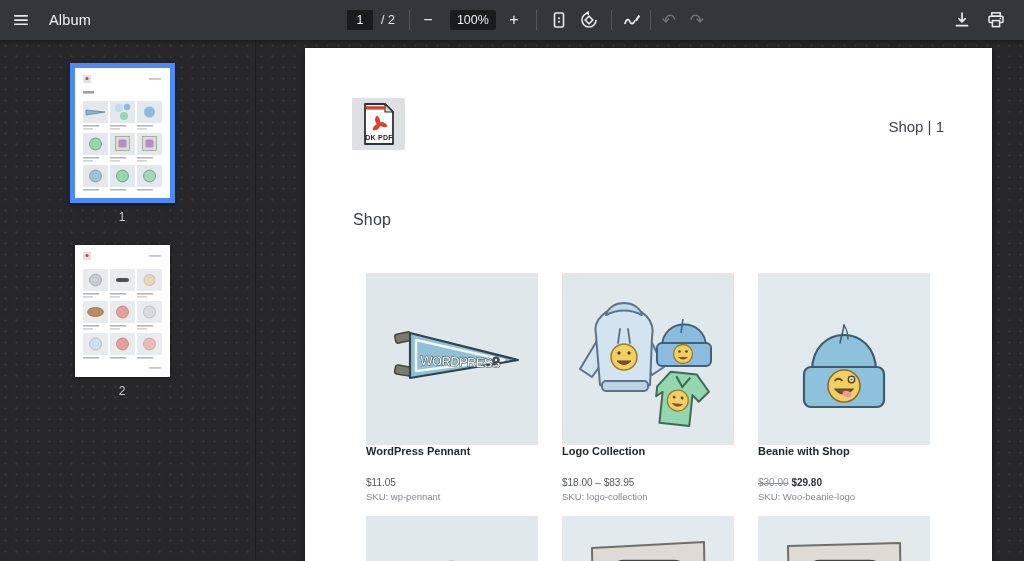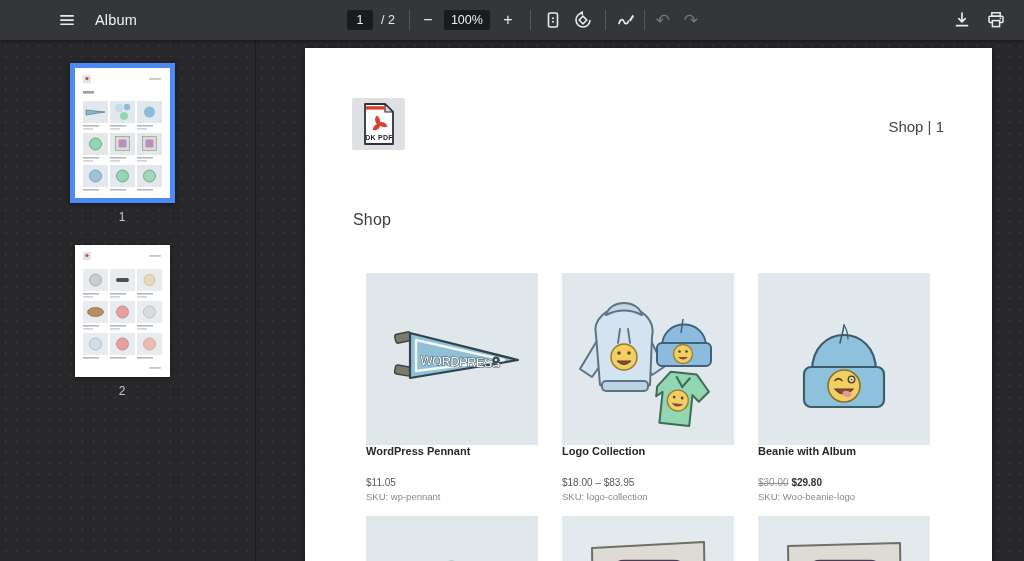--- a/index.html
+++ b/index.html
@@ -3,35 +3,35 @@
 <meta charset="utf-8">
 <style>
   * { margin:0; padding:0; box-sizing:border-box; }
   html,body { width:1024px; height:561px; overflow:hidden; background:#1e1e20;
               font-family:"Liberation Sans", sans-serif; }
   .app { position:relative; width:1024px; height:561px; }
 
   
   .toolbar { position:absolute; left:0; top:0; width:1024px; height:40px;
              background:#35363a; box-shadow:0 1px 4px rgba(0,0,0,.45); z-index:10; }
-  .tb-left { position:absolute; left:0; top:0; height:40px; display:flex; align-items:center;padding-left:46px; }
+  .tb-left { position:absolute; left:0; top:0; height:40px; display:flex; align-items:center; }
   .tb-btn { width:28px; height:28px; display:flex; align-items:center; justify-content:center;
             border:none; background:transparent; border-radius:50%; cursor:pointer; padding:0; }
   .tb-btn svg { display:block; }
   .hamburger-btn { margin-left:7px; }
   .doc-title { color:#f2f3f5; font-size:14.5px; font-weight:500; margin-left:14px; letter-spacing:.2px; }
   .tb-center { position:absolute; left:340px; top:0; height:40px; display:flex; align-items:center; }
   .page-num { width:26px; height:20px; margin-left:7px; background:#1a1b1d; border:none;
               border-radius:2px; color:#f0f1f3; text-align:center; font-size:12.5px;
               font-family:"Liberation Sans", sans-serif; }
   .page-total { color:#e9eaed; font-size:12.5px; margin-left:8px; }
   .tb-sep { width:1px; height:20px; background:#56575b; }
   .s1 { margin-left:14px; } .s2 { margin-left:8px; } .s3 { margin-left:8px; } .s4 { margin-left:4px; }
   .zoom-out-btn { margin-left:4px; color:#e9eaed; font-size:16px; }
-  .zoom-box { width:46px; height:20px; margin-left:2px; background:#1a1b1d; border-radius:2px;
+  .zoom-box { width:46px; height:20px; margin-left:8px; background:#1a1b1d; border-radius:2px;
               color:#f0f1f3; font-size:12.5px; display:flex; align-items:center; justify-content:center; }
   .zoom-in-btn { margin-left:4px; color:#e9eaed; font-size:16px; }
   .fit-btn { margin-left:8px; } .rotate-btn { margin-left:2px; }
   .ink-btn { margin-left:6px; }
   .undo-btn { margin-left:4px; } 
   .undo-btn, .redo-btn { color:#74767b; font-size:17px; }
   .tb-right { position:absolute; right:14px; top:0; height:40px; display:flex; align-items:center; gap:6px; }
 
   
   .dotbg { background-color:#28282a;
@@ -338,21 +338,21 @@
               <path d="M86,52 C89,57 90,61 90,66" fill="none" stroke="#3c5d6e" stroke-width="1.3" stroke-linecap="round"></path>
               <rect x="46" y="94" width="80" height="40" rx="7" fill="#8ec2dc" stroke="#3c5d6e" stroke-width="2.2"></rect>
               <circle cx="86" cy="113" r="16" fill="#f2cf63" stroke="#8a6f2a" stroke-width="1.6"></circle>
               <path d="M77,107.5 q3.5,-3.5 7,0" fill="none" stroke="#5a4418" stroke-width="1.7" stroke-linecap="round"></path>
               <circle cx="93.5" cy="106.5" r="3.2" fill="#ffffff" stroke="#5a4418" stroke-width="1.5"></circle>
               <circle cx="93.5" cy="106.5" r="1.1" fill="#5a4418"></circle>
               <path d="M77,116 Q86,126 95,116 Z" fill="#8a4a3f" stroke="#5a4418" stroke-width="1.2"></path>
               <ellipse cx="89" cy="121" rx="4.5" ry="3" fill="#e59a96" transform="rotate(15 89 121)"></ellipse>
             </svg>
           </div>
-          <div class="p-name">Beanie with Album</div>
+          <div class="p-name">Beanie with Shop</div>
           <div class="p-price">
             <del>$30.00</del>
             <ins>$29.80</ins>
           </div>
           <div class="p-sku">SKU: Woo-beanie-logo</div>
         </div>
 
         <div class="card">
           <div class="p-img">
             <svg width="172" height="172" viewBox="0 0 172 172">

